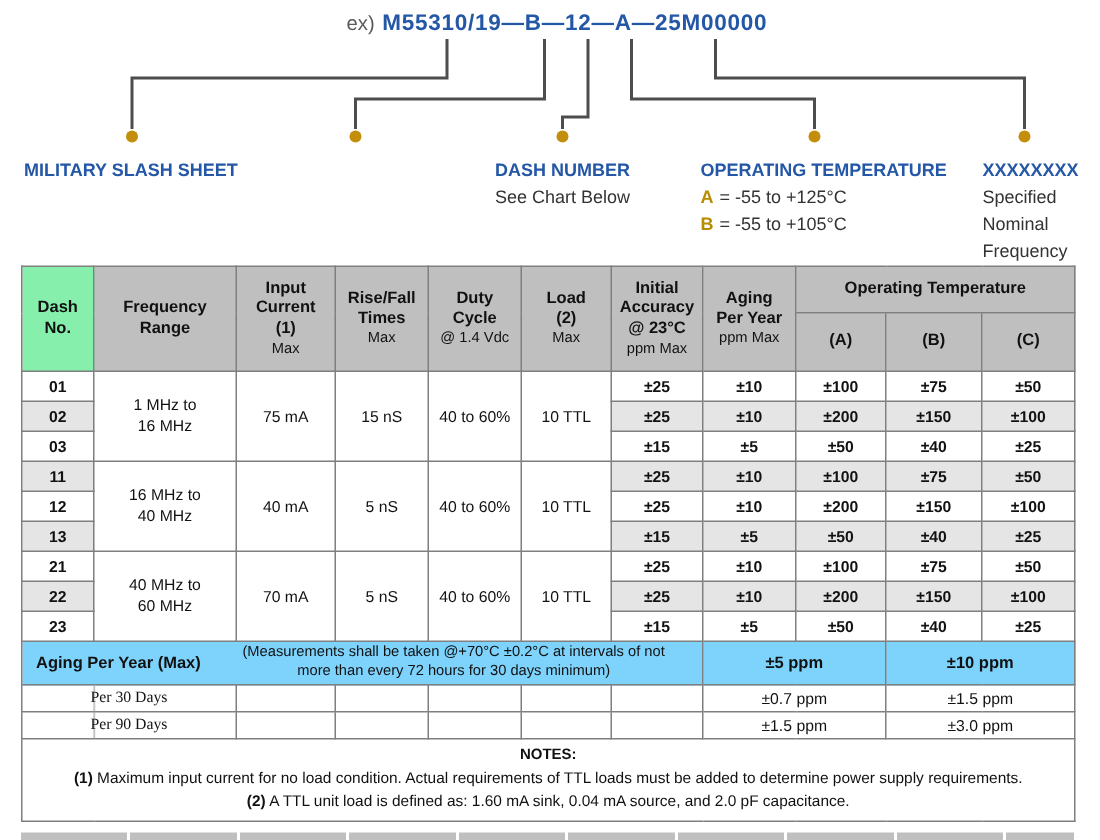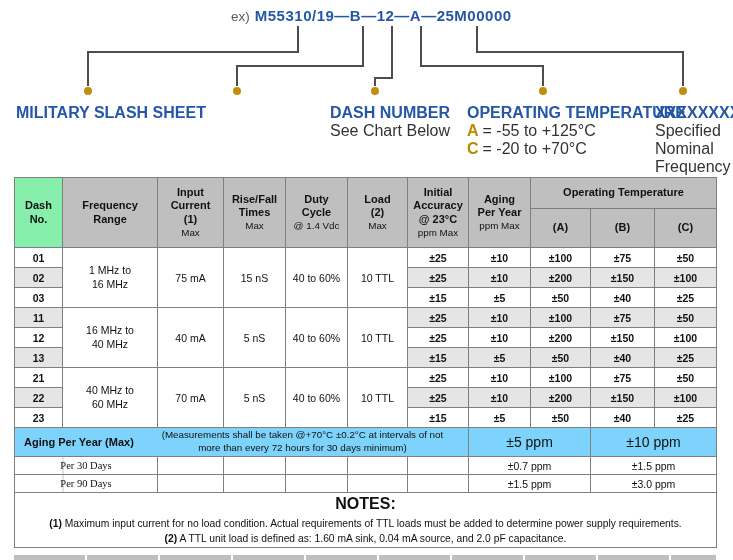--- a/index.html
+++ b/index.html
@@ -8,21 +8,21 @@
 
   
   .title-line{position:absolute;left:231px;top:7px;font-size:15px;white-space:nowrap;}
   .ex-prefix{color:#595959;font-size:13.5px;margin-right:5px;}
   .part-number{color:#2457A6;font-weight:700;letter-spacing:0.5px;}
 
   
   .conn{position:absolute;left:0;top:0;width:733px;height:102px;}
 
   
-  .legend-block{position:absolute;top:104px;font-size:16px;line-height:18px;color:#333;}
+  .legend-block{position:absolute;top:104px;font-size:12px;line-height:18px;color:#333;}
   .lbl{color:#2457A6;font-weight:700;white-space:nowrap;}
   .key{color:#B98C00;font-weight:700;margin-right:4px;}
   .legend-line{white-space:nowrap;}
 
   
   table.spec{position:absolute;left:14px;top:177px;width:702px;border-collapse:collapse;
              table-layout:fixed;font-size:10.5px;color:#111;}
   table.spec th,table.spec td{border:1px solid #7F7F7F;padding:0;text-align:center;vertical-align:middle;}
   table.spec{border:1px solid #5e5e5e;}
   thead th{background:#BFBFBF;font-weight:700;font-size:11px;line-height:1.22;}
@@ -34,32 +34,32 @@
   td.dash{font-weight:700;height:19px;}
   td.freq{text-align:left;padding-left:12px;line-height:1.3;margin-top:31px;}
   td.v{font-weight:700;}
   td.sh{background:#e5e5e5;}
 
   
   tr.agingrow td{background:#7dd3fc;height:28px;}
   .agflex{display:flex;align-items:center;gap:7px;padding:0 4px 0 9px;}
   .aglabel{font-weight:700;font-size:11px;white-space:nowrap;}
   .agnote{flex:1;font-size:9.8px;line-height:1.3;text-align:center;white-space:pre-line;}
-  td.ppmhead{font-weight:400;font-size:14px;}
+  td.ppmhead{font-weight:700;font-size:11px;}
 
   tr.perrow td{height:17px;}
   td.per-label{text-align:left;padding-left:7px;
      background:linear-gradient(to right,transparent 47px,#c6c6c6 47px,#c6c6c6 48px,transparent 48px);font-family:Liberation Serif, serif;}
   td.ghost{border-left-color:#c6c6c6;border-right-color:#c6c6c6;}
   td.per-label{border-right-color:#c6c6c6;}
   td.gend{border-right-color:#7F7F7F;}
 
   
   td.notes-cell{height:54px;text-align:left;vertical-align:top;padding:5px 9px;background:#fff;}
-  .nheading{font-weight:700;font-size:16px;margin-bottom:3px;}
+  .nheading{font-weight:700;font-size:10px;margin-bottom:3px;}
   .nitem{font-size:10.3px;line-height:15px;}
   .nnum{font-weight:700;}
 
   
   .next-table-edge{position:absolute;left:14px;top:555px;width:702px;height:5px;
      background:repeating-linear-gradient(to right,#BFBFBF 0px,#BFBFBF 71px,#ffffff 71px,#ffffff 73px);}
 </style>
 </head>
 <body>
 
@@ -92,21 +92,21 @@
 
 
   <div class="legend-block" style="left:330px;">
     <div class="lbl">DASH NUMBER</div>
     <div class="legend-line">See Chart Below</div>
   </div>
 
   <div class="legend-block" style="left:467px;">
     <div class="lbl">OPERATING TEMPERATURE</div>
     <div class="legend-line"><span class="key">A</span><span>= -55 to +125°C</span></div>
-    <div class="legend-line"><span class="key">C</span><span>= -20 to +70°C</span></div>
+    <div class="legend-line"><span class="key">B</span><span>= -55 to +105°C</span></div>
   </div>
 
   <div class="legend-block" style="left:655px;">
     <div class="lbl">XXXXXXXX</div>
     <div class="legend-line">Specified</div>
     <div class="legend-line">Nominal</div>
     <div class="legend-line">Frequency</div>
   </div>
 
   <table class="spec">

